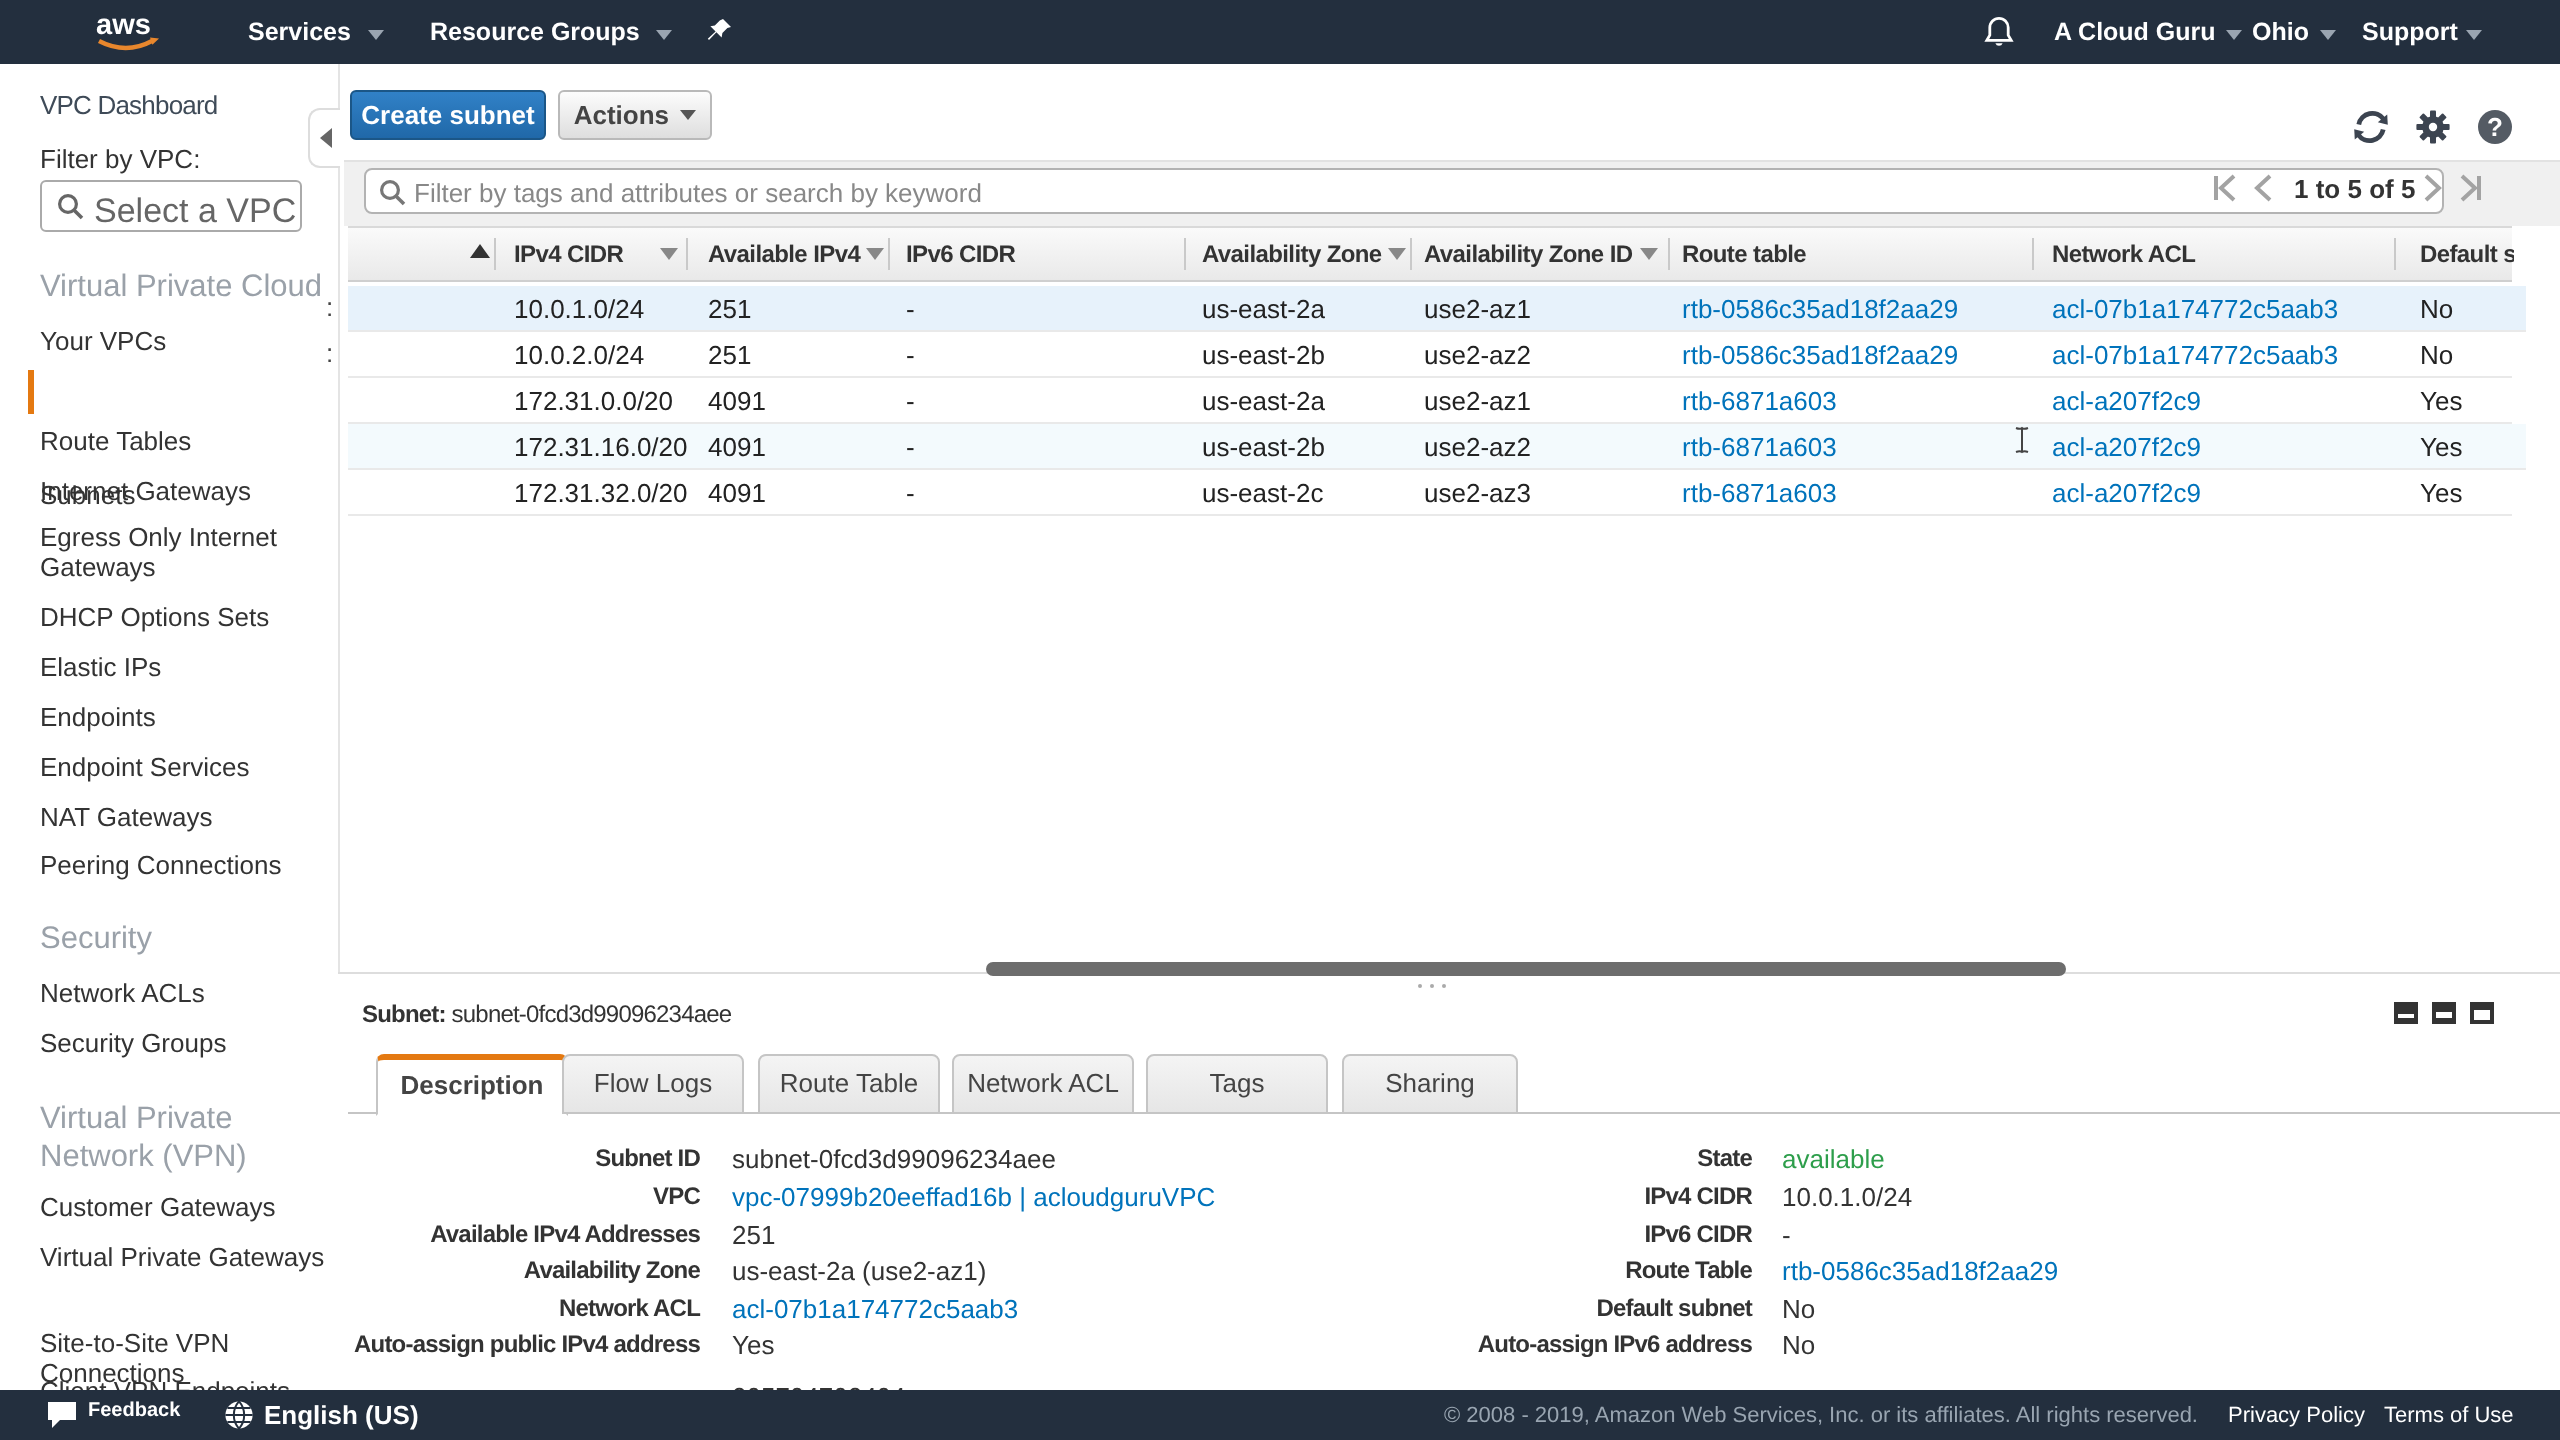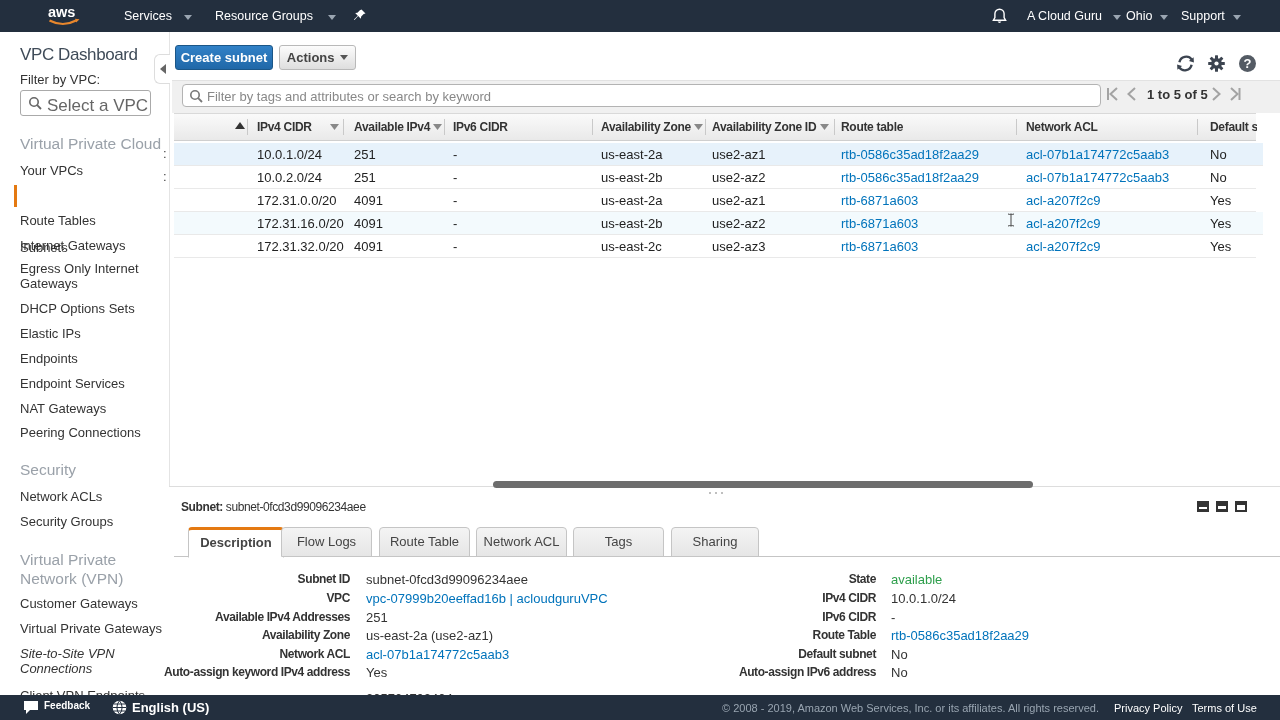--- a/index.html
+++ b/index.html
@@ -2,37 +2,37 @@
 <html><head>
 <meta charset="utf-8">
 <style>
   * { margin:0; padding:0; box-sizing:border-box; }
   html,body { width:1280px; height:720px; overflow:hidden; background:#fff;
     font-family:"Liberation Sans", sans-serif; }
   .abs { position:absolute; }
   #page { position:relative; width:1280px; height:720px; transform:translateZ(0); }
   
   #topnav { position:absolute; left:0; top:0; width:1280px; height:32px; background:#232f3e; }
-  .navtxt { position:absolute; color:#fff; font-size:12.5px; font-weight:normal; top:9px; }
+  .navtxt { position:absolute; color:#fff; font-size:12.5px; font-weight:bold; top:9px; }
   .caret { position:absolute; width:0; height:0; border-left:4px solid transparent;
     border-right:4px solid transparent; border-top:5px solid #9aa5b1; top:15px; }
   
   .sideitem { position:absolute; left:20px; color:#333; font-size:13px; white-space:nowrap; }
   .sidehead { position:absolute; left:20px; color:#9aa1a9; font-size:15.5px; white-space:nowrap; }
   
   #btn-create { position:absolute; left:175px; top:45px; width:98px; height:25px;
     background:linear-gradient(#3181c7,#2068a8); border:1px solid #1b5687; border-radius:3px;
     color:#fff; font-size:13px; font-weight:bold; text-align:center; line-height:23px; }
   #btn-actions { position:absolute; left:279px; top:45px; width:77px; height:25px;
     background:linear-gradient(#fcfcfc,#dedede); border:1px solid #b9b9b9; border-radius:3px;
     color:#444; font-size:13px; font-weight:bold; text-align:center; line-height:23px; }
   
   #band { position:absolute; left:172px; top:80px; width:1108px; height:33px; background:#f0f0f0;
     border-top:1px solid #e2e2e2; }
-  #searchbox { position:absolute; left:182px; top:84px; width:919px; height:23px; background:#fff;
+  #searchbox { position:absolute; left:182px; top:84px; width:1040px; height:23px; background:#fff;
     border:1px solid #b3b3b3; border-radius:4px; }
   #searchbox span { position:absolute; left:24px; top:4px; color:#888; font-size:13px; }
   
   #thead { position:absolute; left:174px; top:113px; width:1082px; height:28px;
     background:linear-gradient(#fafafa,#e9e9e9); border-top:1px solid #d9d9d9; border-bottom:1px solid #cfcfcf; }
   .th { position:absolute; top:120px; color:#333; font-size:12px; font-weight:bold; letter-spacing:-0.3px; white-space:nowrap; }
   .vsep { position:absolute; top:119px; width:1px; height:16px; background:#c9c9c9; }
   .row { position:absolute; left:174px; width:1082px; height:23px; border-bottom:1px solid #e9e9e9; }
   .td { position:absolute; color:#222; font-size:13px; white-space:nowrap; }
   .link, .bval.link, .td.link { color:#0073bb !important; }
@@ -67,21 +67,21 @@
       <path d="M6.7 13.6 a 1.9 1.9 0 0 0 3.6 0 z" fill="#fff"></path>
     </svg>
     <span class="navtxt" style="left:1027px;">A Cloud Guru</span>
     <span class="caret" style="left:1113px;"></span>
     <span class="navtxt" style="left:1126px;">Ohio</span>
     <span class="caret" style="left:1160px;"></span>
     <span class="navtxt" style="left:1181px;">Support</span>
     <span class="caret" style="left:1233px;"></span>
   </div>
 
-  <div class="abs" style="left:20px; top:45px; font-size:17px; letter-spacing:-0.4px; color:#3f4b58;">VPC Dashboard</div>
+  <div class="abs" style="left:20px; top:45px; font-size:13px; letter-spacing:-0.4px; color:#3f4b58;">VPC Dashboard</div>
   <div class="sideitem" style="top:72px;">Filter by VPC:</div>
   <div class="abs" style="left:20px; top:90px; width:131px; height:26px; border:1px solid #aaa; border-radius:3px; background:#fff;">
     <svg class="abs" style="left:7px; top:5px;" width="15" height="15" viewBox="0 0 15 15">
       <circle cx="6" cy="6" r="4.2" fill="none" stroke="#666" stroke-width="1.6"></circle>
       <line x1="9.2" y1="9.2" x2="13" y2="13" stroke="#666" stroke-width="1.8"></line>
     </svg>
     <span class="abs" style="left:26px; top:5px; color:#666; font-size:17px;">Select a VPC</span>
   </div>
   <div class="sidehead" style="top:135px;">Virtual Private Cloud</div>
   <div class="sideitem" style="top:163px;">Your VPCs</div>
@@ -95,21 +95,21 @@
   <div class="sideitem" style="top:351px;">Endpoints</div>
   <div class="sideitem" style="top:376px;">Endpoint Services</div>
   <div class="sideitem" style="top:401px;">NAT Gateways</div>
   <div class="sideitem" style="top:425px;">Peering Connections</div>
   <div class="sidehead" style="top:461px;">Security</div>
   <div class="sideitem" style="top:489px;">Network ACLs</div>
   <div class="sideitem" style="top:514px;">Security Groups</div>
   <div class="sidehead" style="top:550px; line-height:19px;">Virtual Private<br>Network (VPN)</div>
   <div class="sideitem" style="top:596px;">Customer Gateways</div>
   <div class="sideitem" style="top:621px;">Virtual Private Gateways</div>
-  <div class="sideitem" style="top:647px; line-height:14.5px;font-style:italic;">Site-to-Site VPN<br>Connections</div>
+  <div class="sideitem" style="top:665px; line-height:14.5px;">Site-to-Site VPN<br>Connections</div>
   <div class="sideitem" style="top:688px;">Client VPN Endpoints</div>
 
   <div class="abs" style="left:169px; top:32px; width:1px; height:454px; background:#e4e4e4;"></div>
   <div class="abs" style="left:154px; top:54px; width:16px; height:30px; background:#fff; border:1px solid #ddd; border-right:none; border-radius:6px 0 0 6px;">
     <svg class="abs" style="left:4px; top:9px;" width="8" height="10" viewBox="0 0 8 10">
         <path d="M7 0 L1 5 L7 10 z" fill="#666"></path>
       </svg>
   </div>
 
   <div id="btn-create">Create subnet</div>
@@ -284,21 +284,21 @@
   <div class="blabel" style="left:100px; top:572px; width:250px; text-align:right;">Subnet ID</div>
   <div class="bval" style="left:366px; top:572px;">subnet-0fcd3d99096234aee</div>
   <div class="blabel" style="left:100px; top:591px; width:250px; text-align:right;">VPC</div>
   <div class="bval link" style="left:366px; top:591px;">vpc-07999b20eeffad16b | acloudguruVPC</div>
   <div class="blabel" style="left:100px; top:609.5px; width:250px; text-align:right;">Available IPv4 Addresses</div>
   <div class="bval" style="left:366px; top:609.5px;">251</div>
   <div class="blabel" style="left:100px; top:628px; width:250px; text-align:right;">Availability Zone</div>
   <div class="bval" style="left:366px; top:628px;">us-east-2a (use2-az1)</div>
   <div class="blabel" style="left:100px; top:646.5px; width:250px; text-align:right;">Network ACL</div>
   <div class="bval link" style="left:366px; top:646.5px;">acl-07b1a174772c5aab3</div>
-  <div class="blabel" style="left:100px; top:665px; width:250px; text-align:right;">Auto-assign keyword IPv4 address</div>
+  <div class="blabel" style="left:100px; top:665px; width:250px; text-align:right;">Auto-assign public IPv4 address</div>
   <div class="bval" style="left:366px; top:665px;">Yes</div>
   <div class="blabel" style="left:100px; top:691px; width:250px; text-align:right;">-</div>
   <div class="bval" style="left:366px; top:691px;">205704702404</div>
 
   <div class="blabel" style="left:626px; top:572px; width:250px; text-align:right;">State</div>
   <div class="bval" style="left:891px; top:572px; color:#2d9e4b;">available</div>
   <div class="blabel" style="left:626px; top:591px; width:250px; text-align:right;">IPv4 CIDR</div>
   <div class="bval" style="left:891px; top:591px;">10.0.1.0/24</div>
   <div class="blabel" style="left:626px; top:609.5px; width:250px; text-align:right;">IPv6 CIDR</div>
   <div class="bval" style="left:891px; top:609.5px;">-</div>

